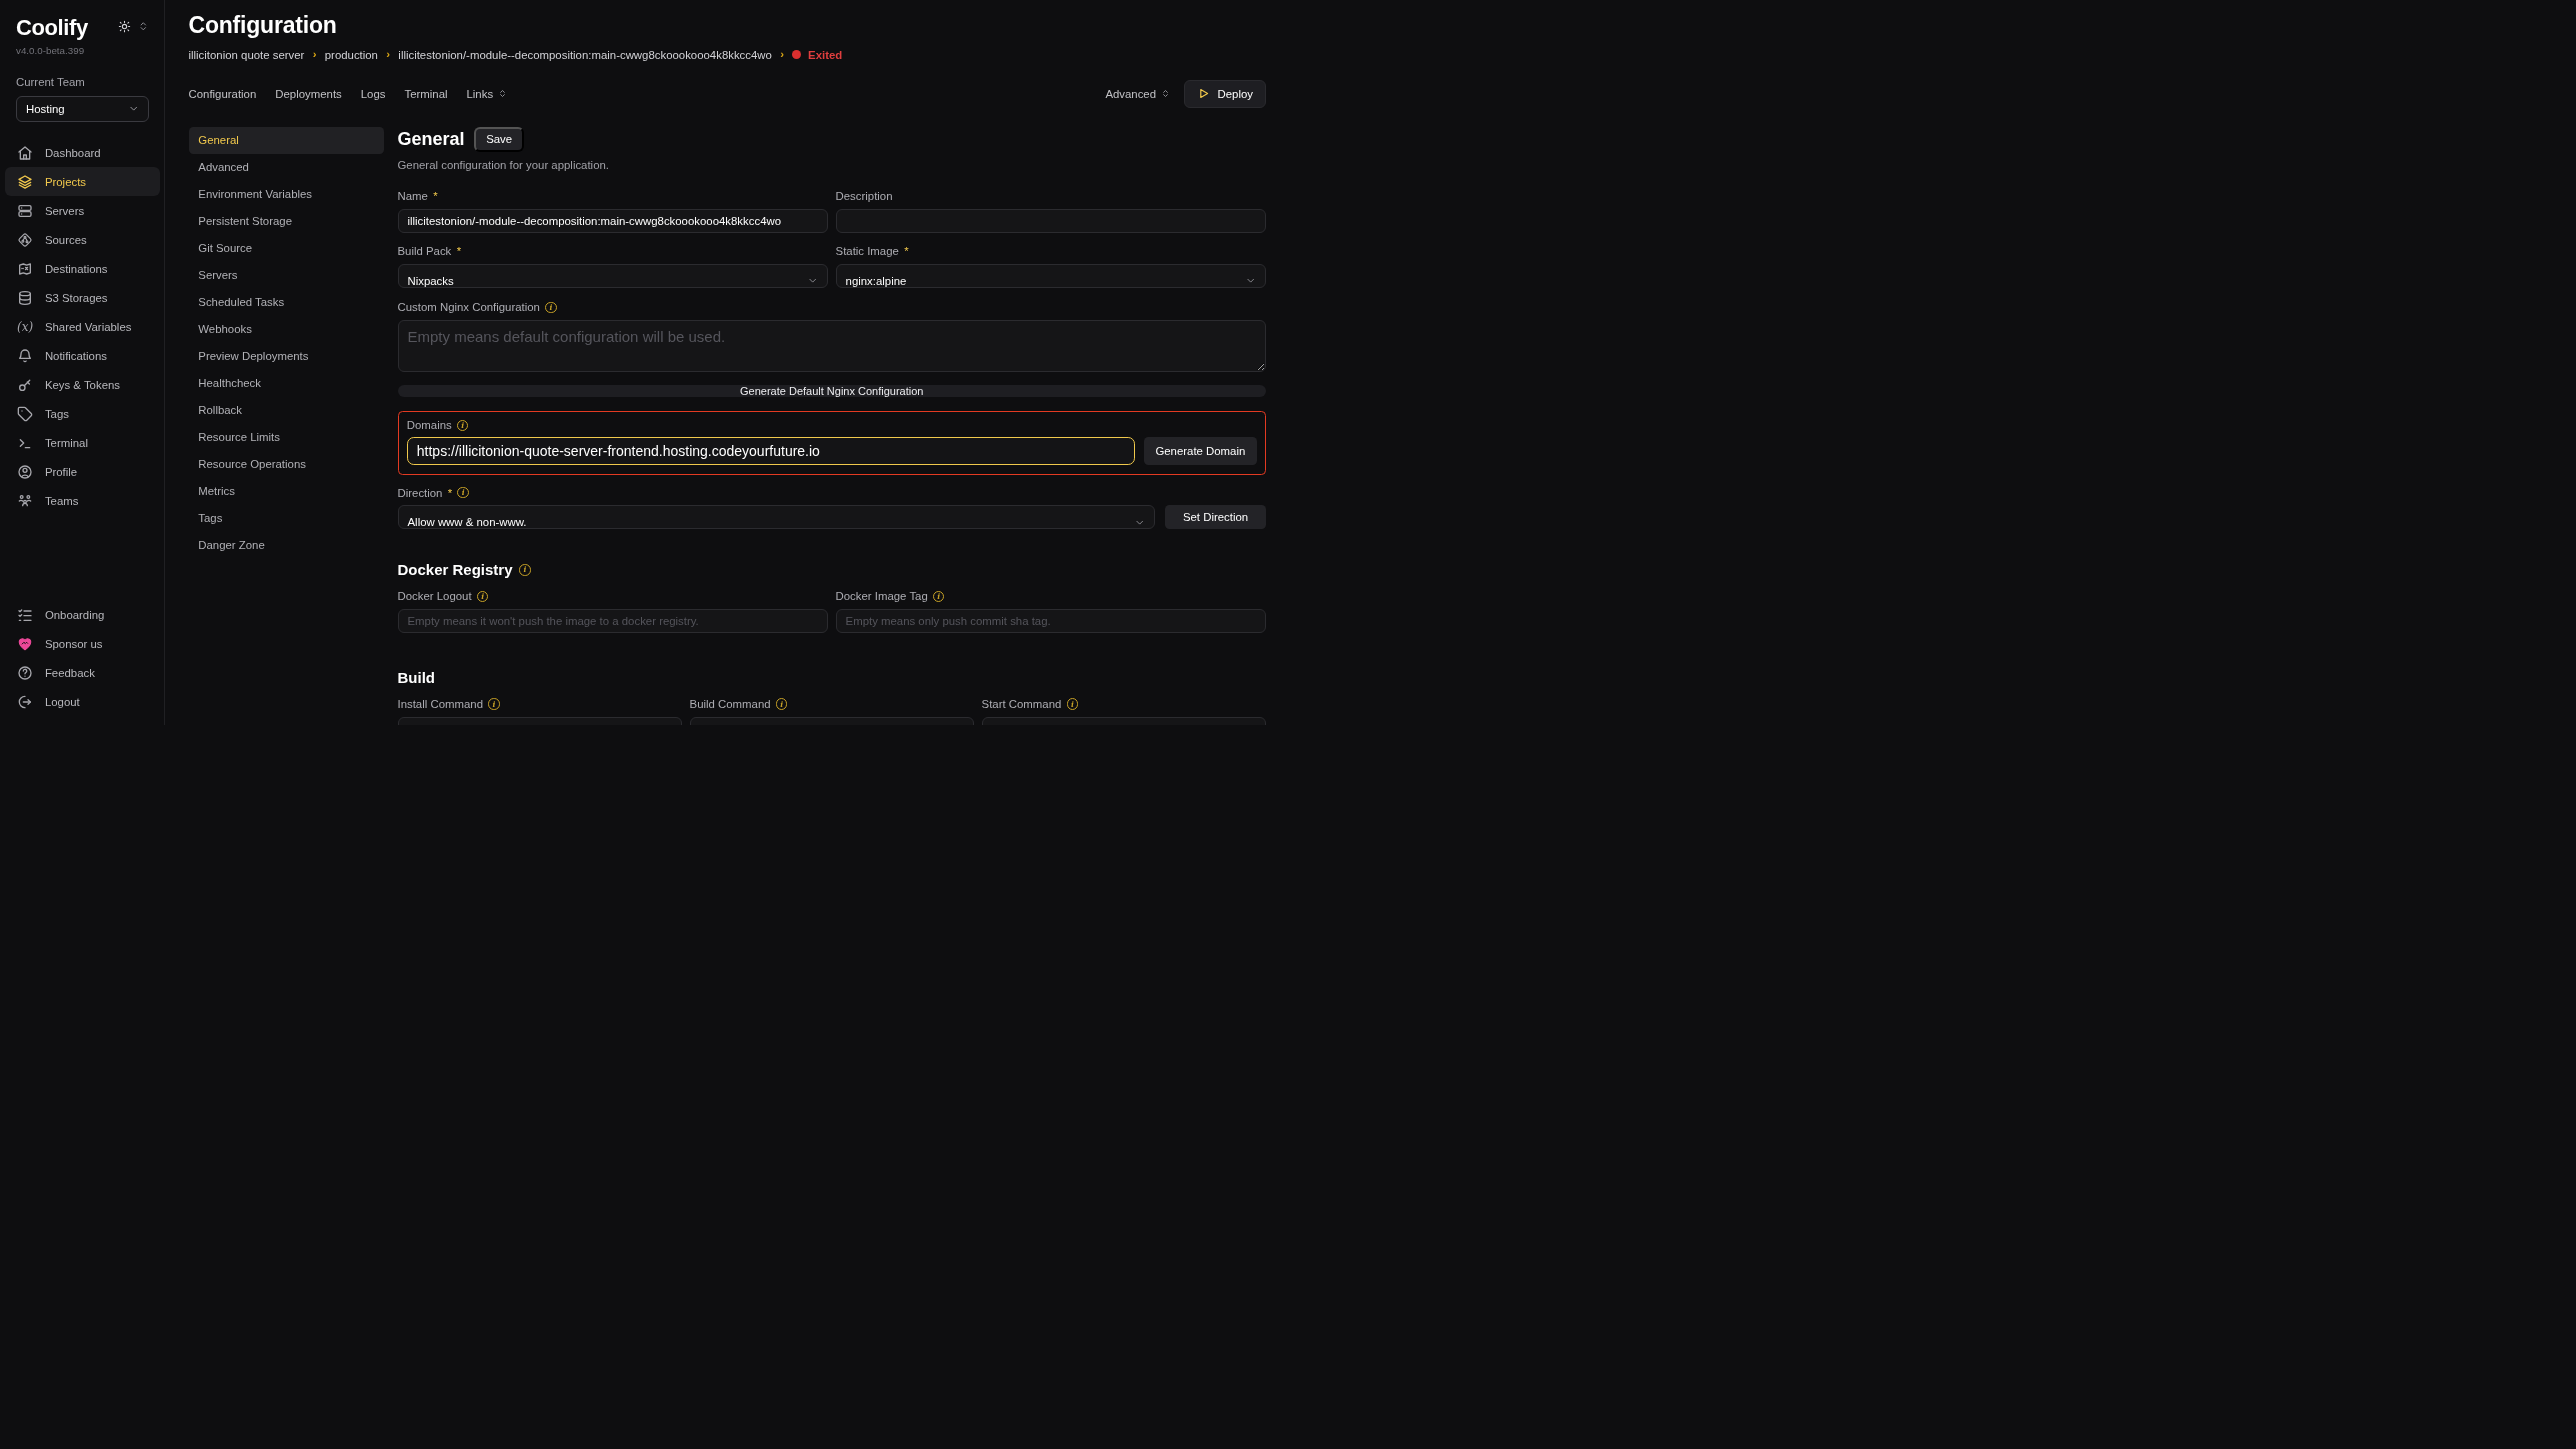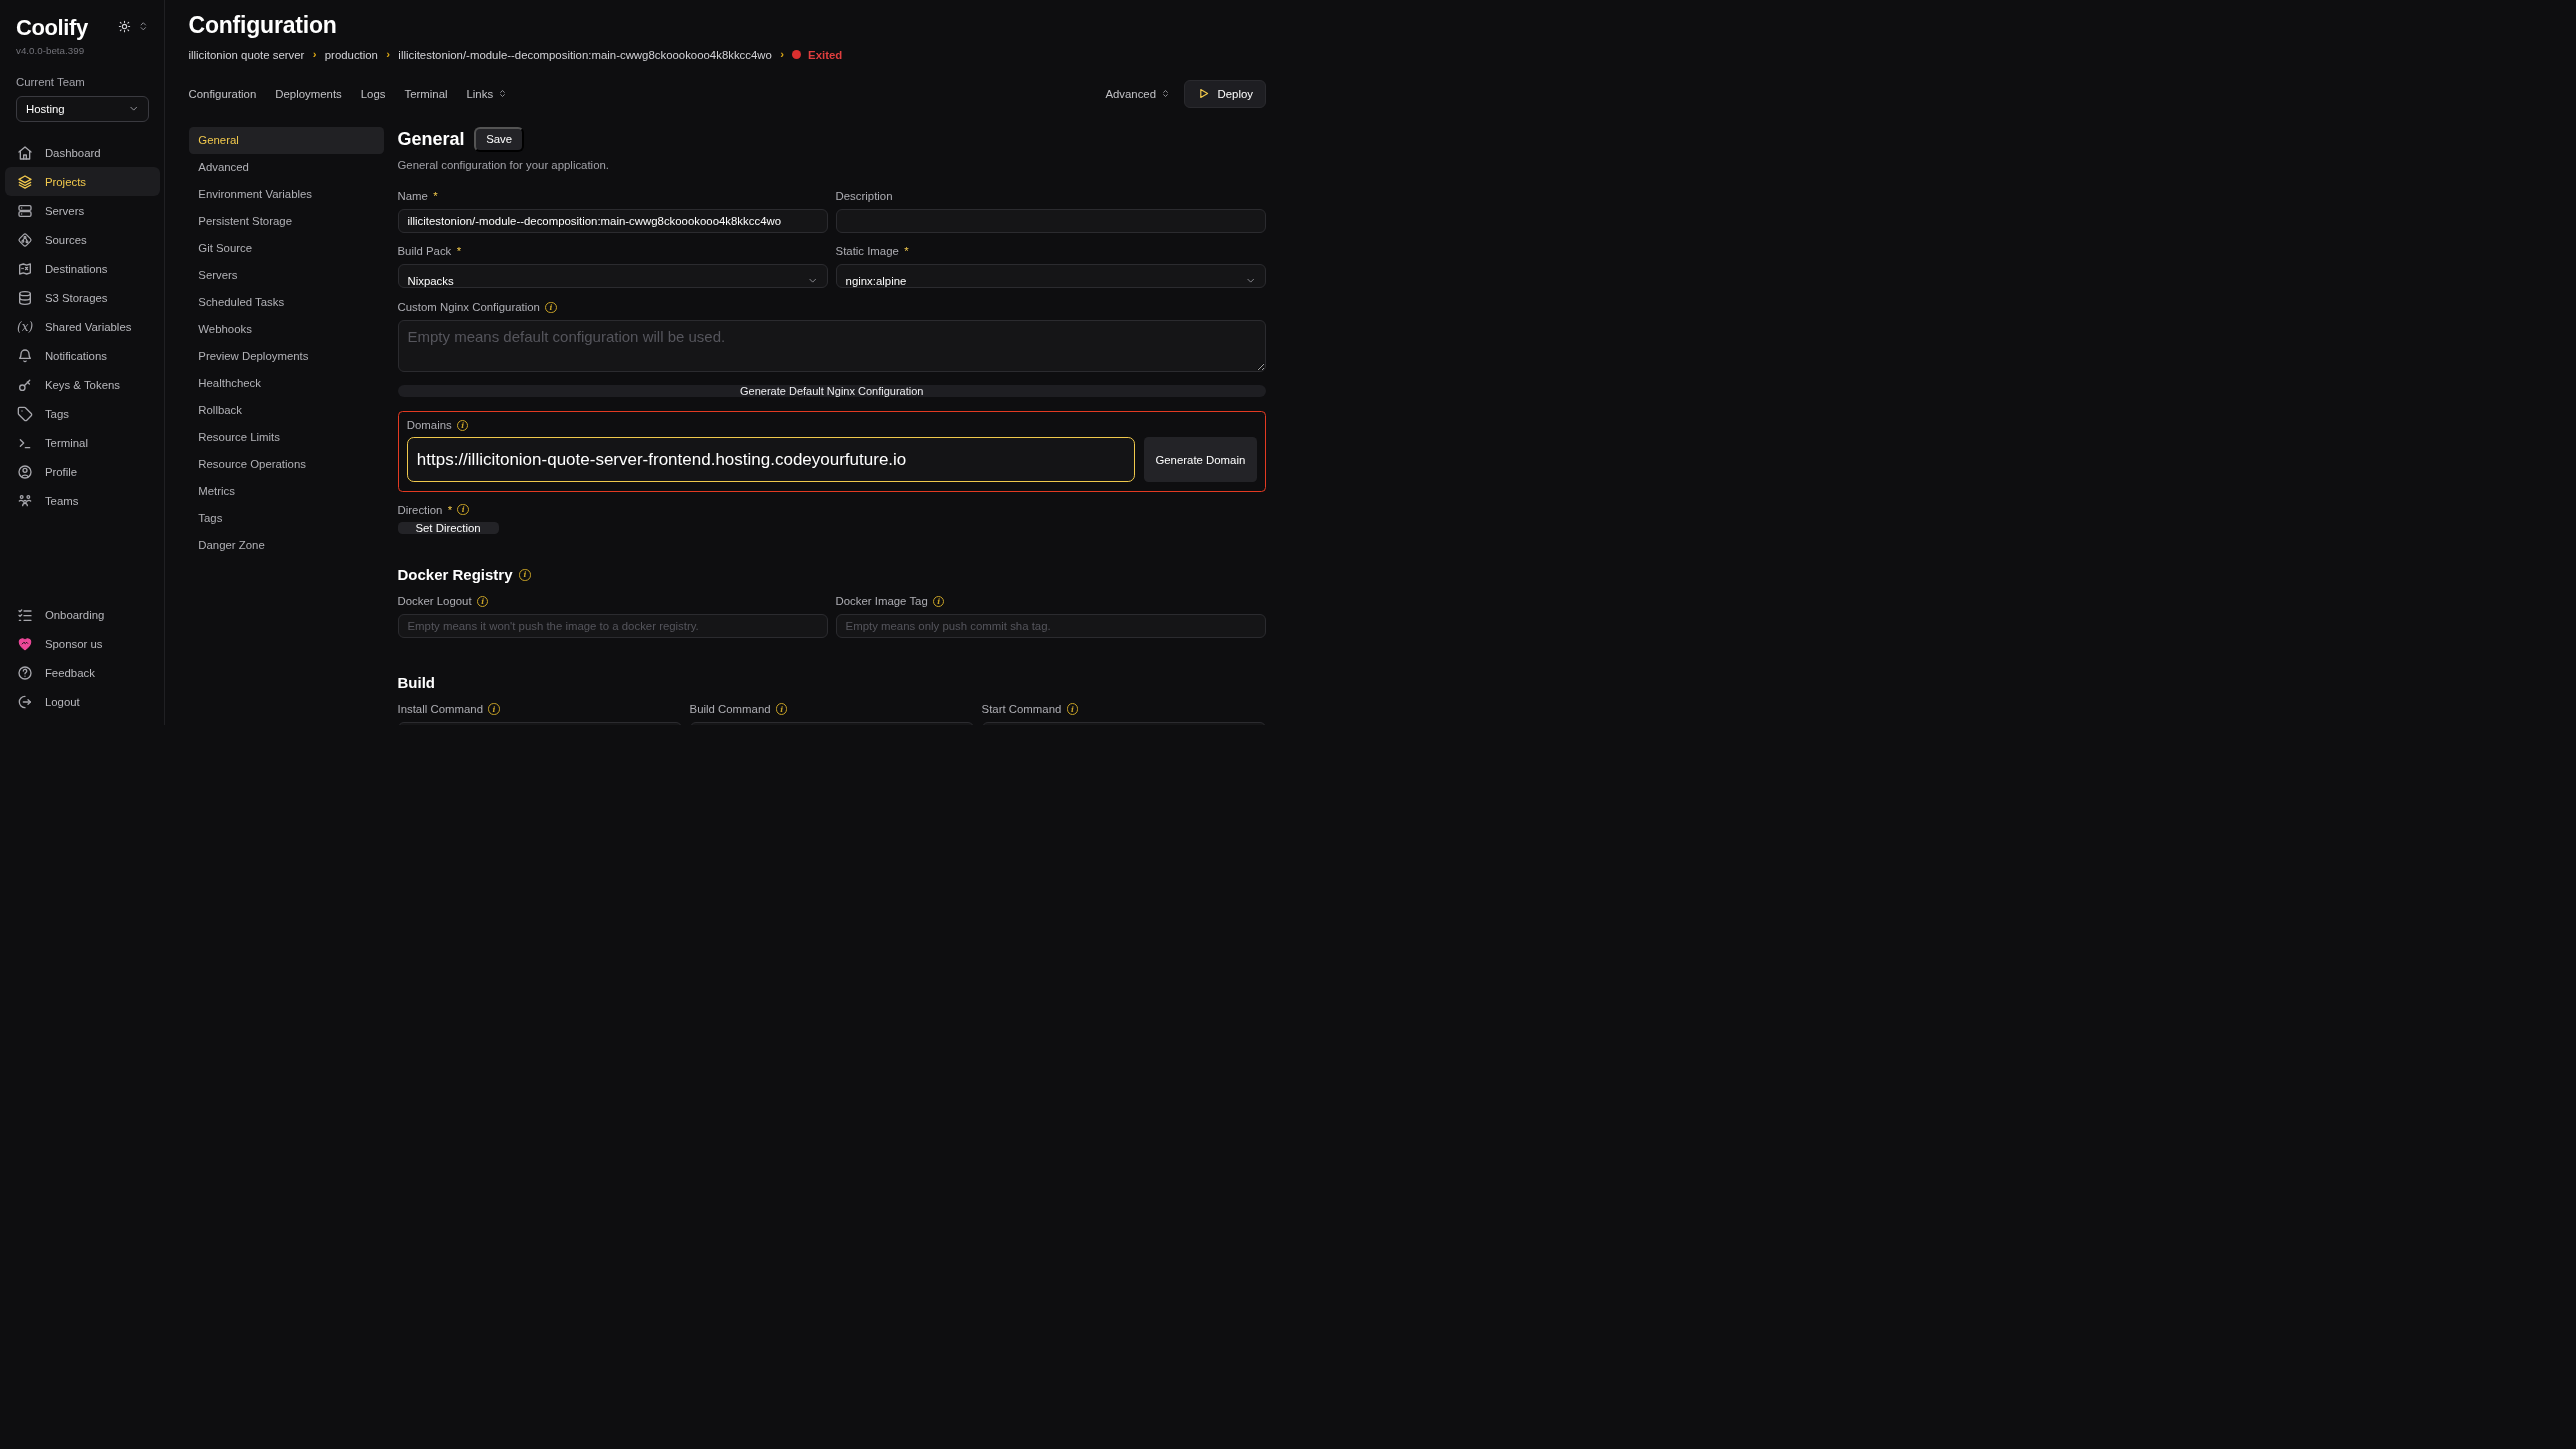--- a/index.html
+++ b/index.html
@@ -95,21 +95,21 @@
   }
   textarea.box::placeholder { color:#55555c; }
   .wide-btn {
     margin-top:9.8px; height:25px; width:100%; background:#1e1e22; border:none; border-radius:6px;
     color:#ededf0; font-size:11px; font-family:"Liberation Sans", sans-serif; cursor:pointer;
   }
   .domains-box { margin-top:14.4px; border:1.5px solid #e33a22; border-radius:4.5px; padding:6.8px 8.3px 8.3px 8.3px; }
   .domains-row { display:flex; gap:9px; margin-top:6px; align-items:stretch; }
   .domain-input {
     flex:1; background:#141416; border:1.5px solid #f0c94c; border-radius:6.8px;
-    height:45px; padding:0 9px; color:#fff; font-size:17px; font-family:"Liberation Sans", sans-serif;
+    height:28px; padding:0 9px; color:#fff; font-size:14px; font-family:"Liberation Sans", sans-serif;
   }
   .side-btn {
     background:#232327; border:none; border-radius:4.5px; padding:0 11.4px; white-space:nowrap;
     color:#fff; font-size:11.4px; font-family:"Liberation Sans", sans-serif; cursor:pointer;
   }
   .direction-row { display:flex; gap:9.8px; align-items:stretch; }
   .direction-row .select { flex:1; }
   .direction-row .side-btn { width:101px; } .mt18{margin-top:13.6px;} .mt26{margin-top:19.7px;}
   .mt16{margin-top:12px;} .mt40{margin-top:32px;} .mt46{margin-top:36px;}
 </style>
@@ -464,20 +464,28 @@
         </div>
       </div>
 
       <div class="mt16">
         <div class="field-label">
             <span>Direction</span>
             <span class="req">*</span>
             <span class="info">i</span>
           </div>
         <div class="direction-row">
+          <div class="select">
+            <span>Allow www &amp; non-www.</span>
+            <span class="chev">
+                <svg width="11.4" height="11.4" viewBox="0 0 24 24" fill="none" stroke="currentColor" stroke-width="1.8" stroke-linecap="round" stroke-linejoin="round">
+                  <path d="m6 9 6 6 6-6"></path>
+                </svg>
+              </span>
+          </div>
           <button class="side-btn">Set Direction</button>
         </div>
       </div>
 
       <div class="sec-title-sm mt40">
         <span>Docker Registry</span>
         <span class="info">i</span>
       </div>
 
       <div class="row2 mt16">

